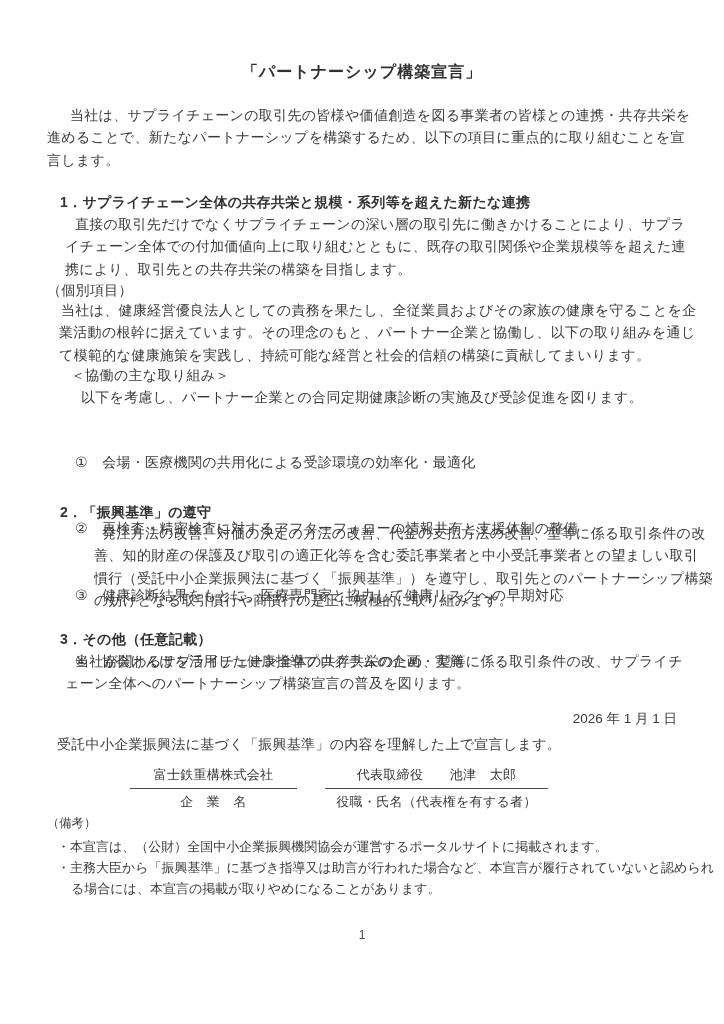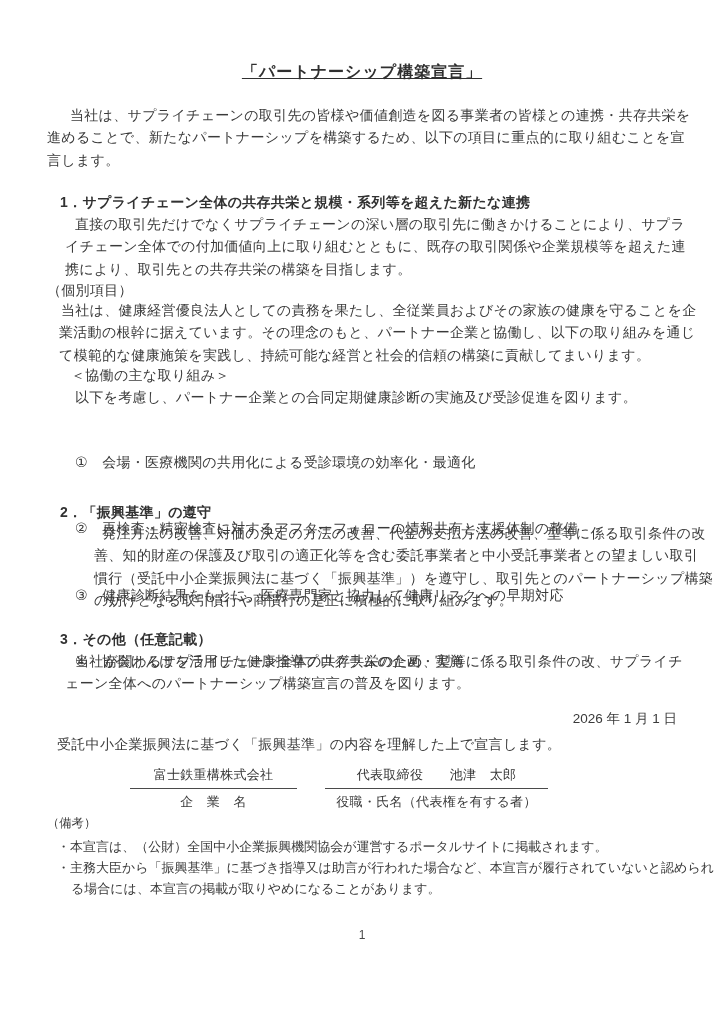--- a/index.html
+++ b/index.html
@@ -18,29 +18,28 @@
     letter-spacing: 0.3px;
     line-height: 22.4px;
     white-space: pre;
   }
   .bold { font-weight: bold; color: #323232; }
   .doc-title {
     top: 62px; left: 47px; width: 630px;
     text-align: center;
     font-size: 16px; font-weight: bold; letter-spacing: 1px;
     color: #303030;
-    text-decoration: underline;
   }
   .intro       { top: 104px; left: 47px; width: 650px; text-indent: 23px; }
   .h-sec1      { top: 191px; left: 60px; }
   .body-sec1   { top: 213px; left: 65px; width: 640px; text-indent: 10px; }
   .indiv-label { top: 279px; left: 47px; }
   .indiv-body  { top: 299px; left: 59px; width: 650px; text-indent: 2px; }
   .sub-head    { top: 364px; left: 71px; }
-  .lead        { top: 386px; left: 75px; width: 630px; }
+  .lead        { top: 386px; left: 81px; width: 630px; }
   .item-list   { top: 407px; left: 75px; width: 630px; }
   .item-list div { line-height: 21.7px; white-space: pre; }
   .h-sec2      { top: 501px; left: 60px; }
   .body-sec2   { top: 522px; left: 63px; width: 650px; text-indent: 8px; margin-left: 31px; }
   .h-sec3      { top: 628px; left: 60px; }
   .body-sec3   { top: 650px; left: 65px; width: 640px; text-indent: 10px; }
   .date-line   { top: 710px; left: 47px; width: 630px; text-align: right; font-size: 13.5px; }
   .decl-note   { top: 733px; left: 57px; }
   .sig-col     { top: 766px; text-align: center; font-size: 13px; letter-spacing: 0.3px; }
   .sig-col .sig-value {

